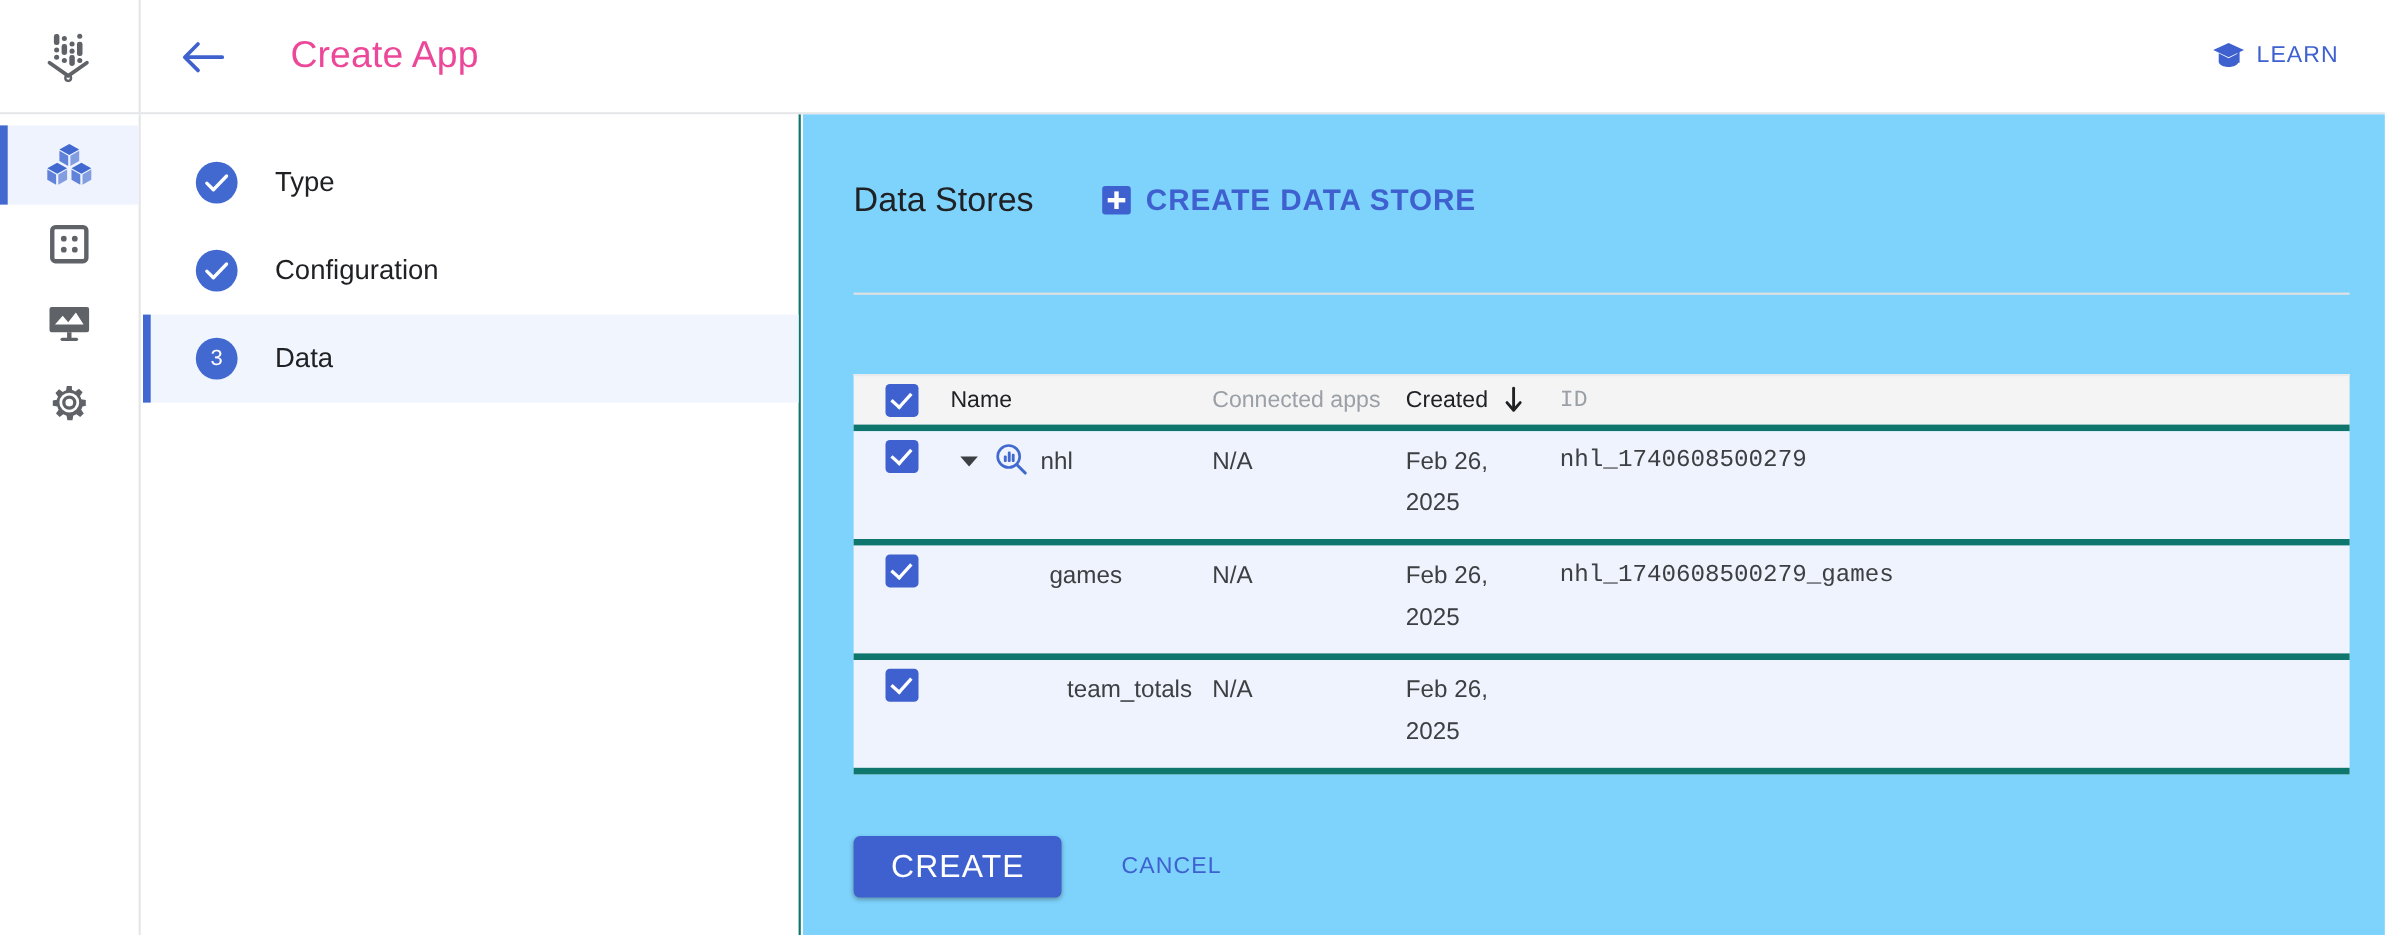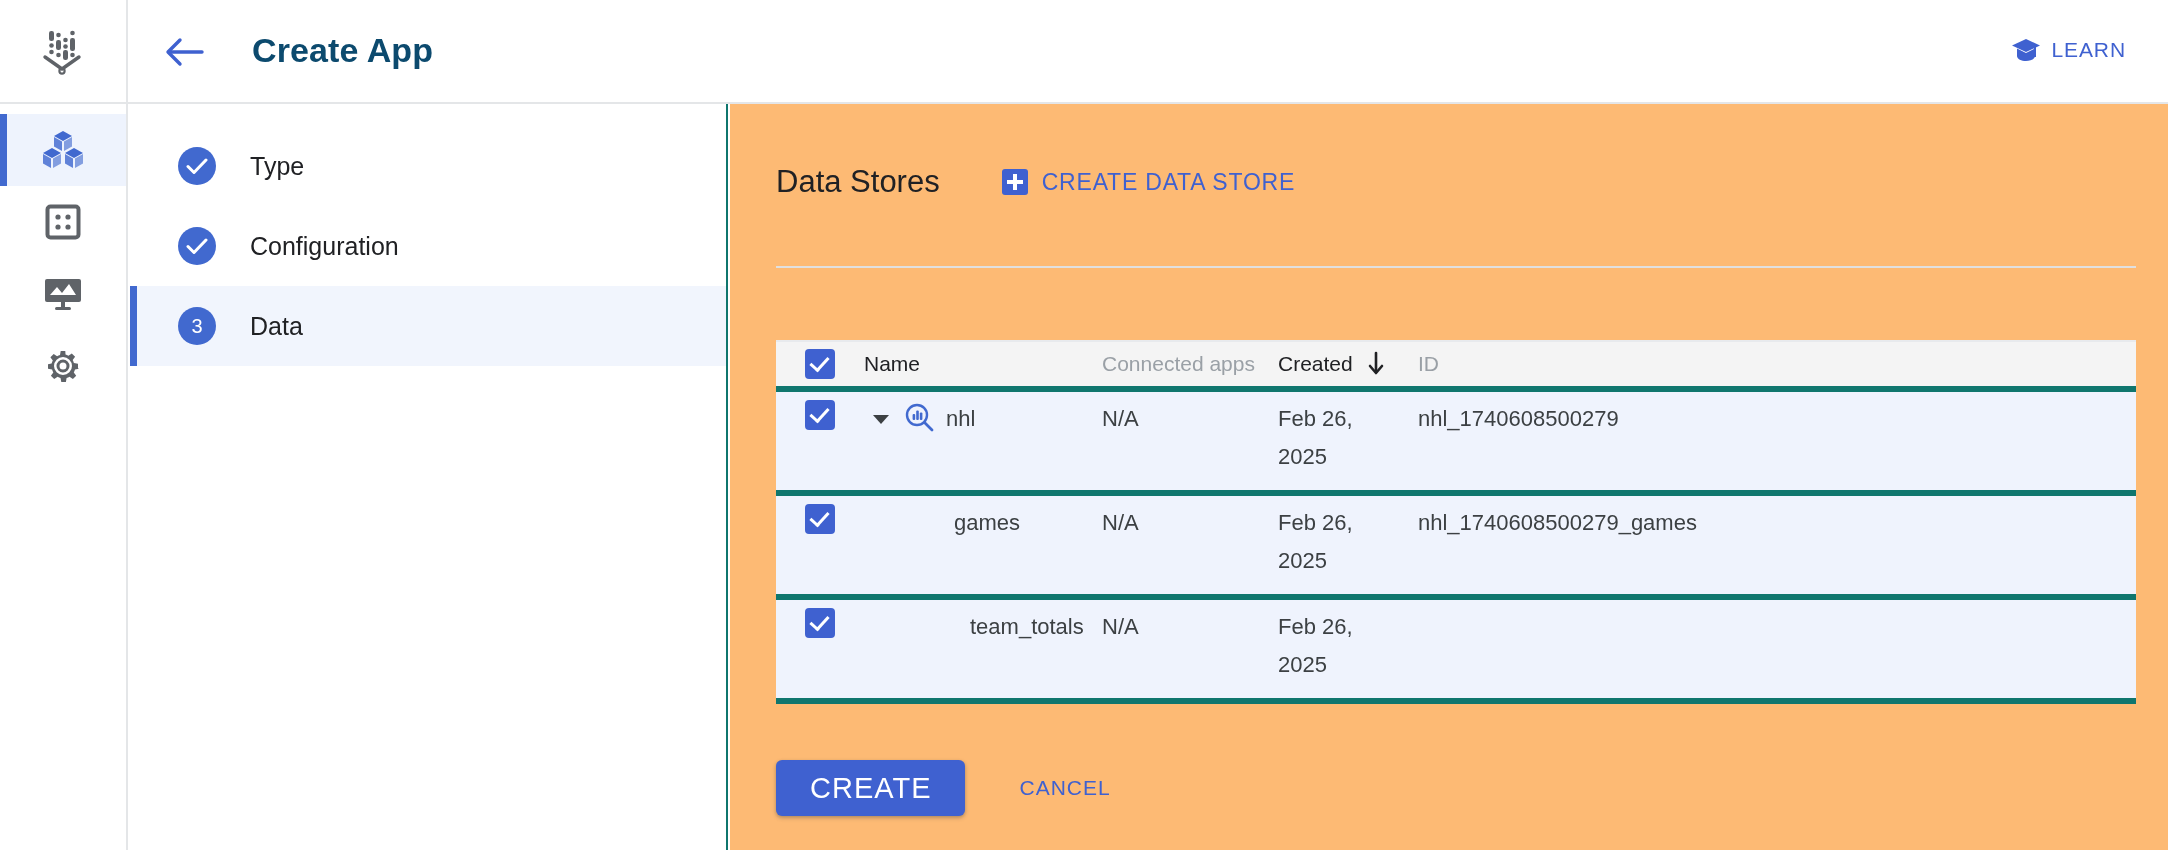--- a/index.html
+++ b/index.html
@@ -42,25 +42,25 @@
   }
   .back-arrow {
     position: absolute;
     left: 160px; top: 28px;
     width: 48px; height: 48px;
     display: flex; align-items: center; justify-content: center;
     cursor: pointer;
   }
   .page-title {
     position: absolute;
-    left: 252px; top: 50px;
+    left: 264px; top: 50px;
     transform: translateY(-50%);
     font-size: 34px;
-    font-weight: 700;
-    color: #0c4a6e;
+    font-weight: 400;
+    color: #ec4899;
     letter-spacing: 0.1px;
     white-space: nowrap;
   }
   .learn-link {
     position: absolute;
     right: 42px; top: 50px;
     transform: translateY(-50%);
     display: flex;
     align-items: center;
     gap: 10px;
@@ -146,21 +146,21 @@
     font-size: 25px;
     color: #202124;
     white-space: nowrap;
   }
 
   
   .main {
     position: absolute;
     left: 730px; top: 104px;
     width: 1438px; height: 746px;
-    background: #fdba74;
+    background: #7dd3fc;
   }
   .section-head {
     position: absolute;
     left: 46px; top: 60px;
     display: flex;
     align-items: center;
   }
   .section-title {
     font-size: 31px;
     color: #202124;
@@ -183,22 +183,22 @@
   }
   .plus-box::before, .plus-box::after {
     content: "";
     position: absolute;
     background: #ffffff;
   }
   .plus-box::before { left: 11px; top: 5px; width: 4px; height: 16px; }
   .plus-box::after  { left: 5px; top: 11px; width: 16px; height: 4px; }
   .create-ds-label {
     color: #3f61d0;
-    font-size: 23px;
-    font-weight: 400;
+    font-size: 27px;
+    font-weight: 700;
     letter-spacing: 0.8px;
     white-space: nowrap;
   }
 
   .divider {
     position: absolute;
     left: 46px; top: 162px;
     width: 1360px;
     height: 2px;
     background: #e0e0e0;
@@ -262,21 +262,21 @@
     background: #eff3fd;
     min-height: 86px;
     padding-top: 8px;
     padding-bottom: 14px;
     cursor: pointer;
   }
   .c-check  { width: 88px; flex: 0 0 88px; display: flex; justify-content: center; }
   .c-name   { width: 238px; flex: 0 0 238px; display: flex; align-items: flex-start; }
   .c-apps   { width: 176px; flex: 0 0 176px; }
   .c-created{ width: 140px; flex: 0 0 140px; }
-  .c-id     { flex: 1 1 auto; }
+  .c-id     { flex: 1 1 auto; font-family: Liberation Mono, monospace; }
 
   .thead .c-name, .thead .c-apps, .thead .c-created, .thead .c-id {
     display: flex; align-items: center;
   }
   .th-label {
     font-size: 21px;
     color: #9aa0a6;
     white-space: nowrap;
   }
   .th-label.strong { color: #202124; font-weight: 500; }

